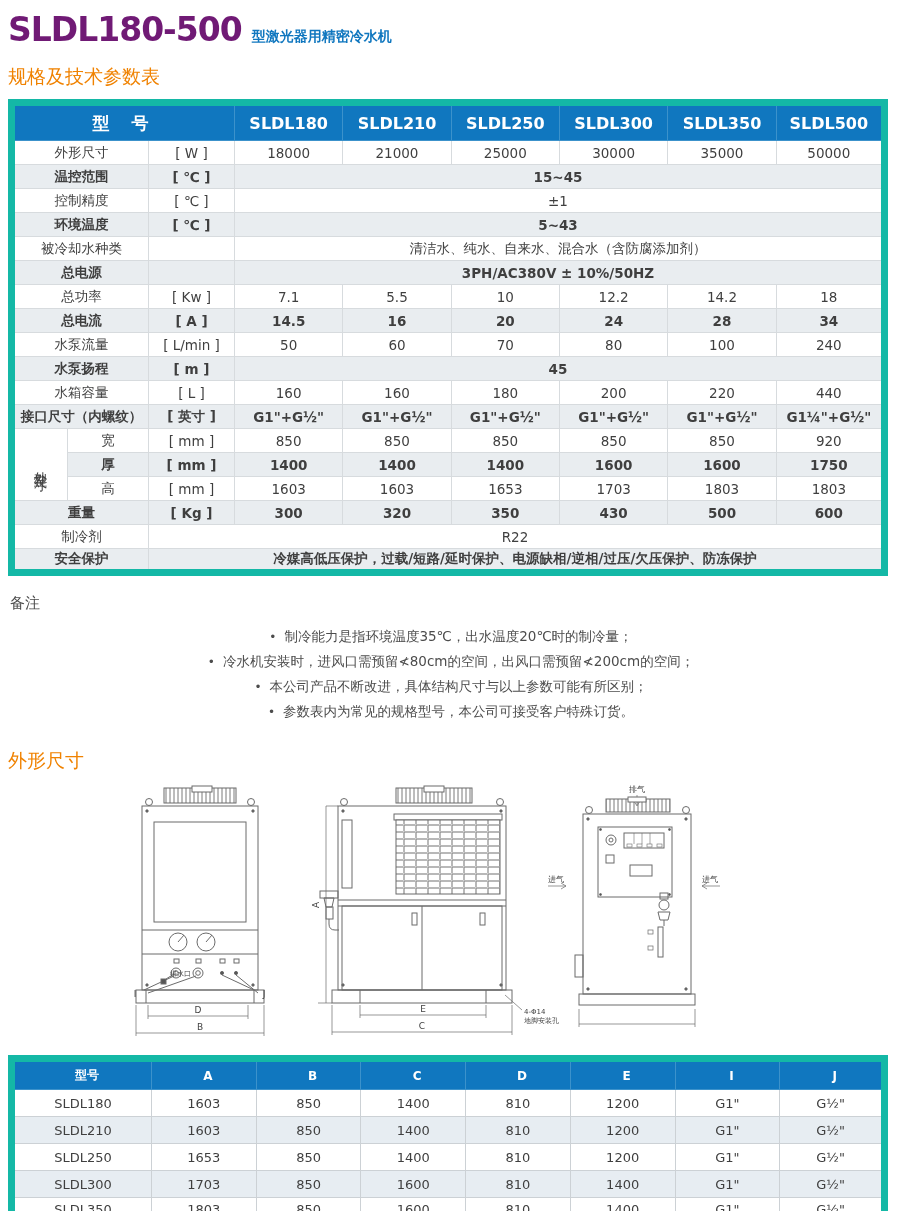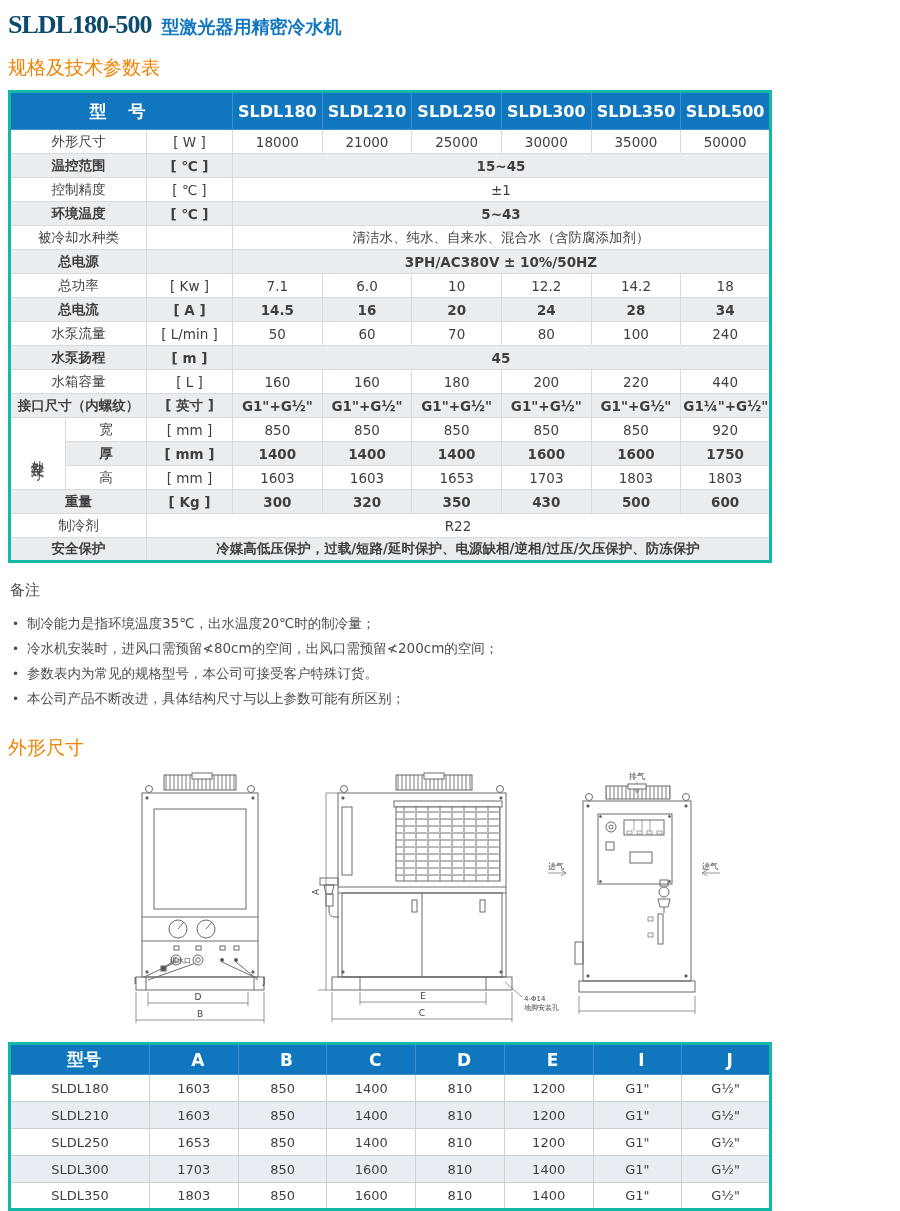--- a/index.html
+++ b/index.html
@@ -6,51 +6,51 @@
   html,body { background:#fff; }
   body {
     width: 900px;
     font-family: "DejaVu Sans", "Liberation Sans", sans-serif;
     color: #3e3e3e;
   }
   .page { padding: 8px 8px 0 8px; }
 
   
   .titlebar { display:flex; align-items:baseline; gap:10px; margin:2px 0 0 0; }
-  .title-model { font-size:26px; font-weight:bold; color:#0c4a6e; letter-spacing:-1px;font-family:Liberation Serif, serif; }
-  .title-suffix { font-size:18px; font-weight:600; color:#1077bf; }
+  .title-model { font-size:33px; font-weight:bold; color:#701a75; letter-spacing:-1px; }
+  .title-suffix { font-size:14px; font-weight:600; color:#1077bf; }
 
   .sec-heading { font-size:19px; font-weight:400; color:#f08200; margin:15px 0 9px 0; }
 
   
-  table { border-collapse:collapse; width:764px; table-layout:fixed; border:3px solid #14b8a6; }
+  table { border-collapse:collapse; width:880px; table-layout:fixed; border:7px solid #14b8a6; }
   th, td { overflow:hidden; white-space:nowrap; }
 
   .spec th { background:#1077bf; color:#fff; font-size:16px; font-weight:bold; height:38px; border:1px solid #3c92cb; text-align:center; }
   .spec th.model-hd { font-size:17px; letter-spacing:8px; }
   .spec td { border:1px solid #d7dbde; height:24px; text-align:center; font-size:13.5px; padding:0 2px; color:#3f3f3f; }
   .spec tr.stripe td { background:#e9edf0;font-weight:bold; }
   .spec td.glbl {
     writing-mode: vertical-lr; text-orientation: upright;
     letter-spacing:2px; font-size:13.5px; padding:3px 0; background:#fff;
   }
 
   
   .notes { margin:18px 2px 0 2px; }
   .notes-title { font-size:15px; color:#4c4c4c; margin-bottom:11px; }
-  .note-item { font-size:13.5px; color:#4c4c4c; line-height:24px; padding-left:2px; }
+  .note-item { font-size:13.5px; color:#4c4c4c; line-height:24px; padding-left:2px;text-align:center; }
   .note-item::before { content:"\2022"; margin-right:8px; font-size:12px; color:#4c4c4c; }
 
   
   .drawing-area { margin:4px 0 2px 0; }
   .dwg { display:block; }
   .dwg text { fill:#3f3f3f; font-family:"DejaVu Sans","Liberation Sans",sans-serif; }
 
   
-  .dims th { background:#1077bf; color:#fff; font-size:17px; font-weight:bold; height:31px; border:1px solid #3c92cb; text-align:center;padding-left:8px; }
+  .dims th { background:#1077bf; color:#fff; font-size:12px; font-weight:bold; height:31px; border:1px solid #3c92cb; text-align:center;padding-left:8px; }
   .dims td { border:1px solid #ccd1d5; height:27px; text-align:center; font-size:13px; color:#3f3f3f; }
   .dims tr.stripe td { background:#e7edf2; }
 </style>
 </head>
 <body>
 
 <div class="page">
 
   <div class="titlebar">
     <span class="title-model">SLDL180-500</span>
@@ -115,21 +115,21 @@
       </tr>
       <tr class="stripe">
         <td colspan="2">总电源</td>
         <td></td>
         <td colspan="6">3PH/AC380V ± 10%/50HZ</td>
       </tr>
       <tr>
         <td colspan="2">总功率</td>
         <td>[ Kw ]</td>
         <td>7.1</td>
-        <td>6.0</td>
+        <td>5.5</td>
         <td>10</td>
         <td>12.2</td>
         <td>14.2</td>
         <td>18</td>
       </tr>
       <tr class="stripe">
         <td colspan="2">总电流</td>
         <td>[ A ]</td>
         <td>14.5</td>
         <td>16</td>
@@ -222,22 +222,22 @@
         <td colspan="2">安全保护</td>
         <td colspan="7">冷媒高低压保护，过载/短路/延时保护、电源缺相/逆相/过压/欠压保护、防冻保护</td>
       </tr>
     </tbody>
   </table>
 
   <div class="notes">
     <div class="notes-title">备注</div>
     <div class="note-item">制冷能力是指环境温度35℃，出水温度20℃时的制冷量；</div>
     <div class="note-item">冷水机安装时，进风口需预留≮80cm的空间，出风口需预留≮200cm的空间；</div>
+    <div class="note-item">本公司产品不断改进，具体结构尺寸与以上参数可能有所区别；</div>
     <div class="note-item">参数表内为常见的规格型号，本公司可接受客户特殊订货。</div>
-    <div class="note-item">本公司产品不断改进，具体结构尺寸与以上参数可能有所区别；</div>
   </div>
 
   <div class="sec-heading" style="margin-top:24px">外形尺寸</div>
 
   <div class="drawing-area">
     <svg class="dwg" width="884" height="270" viewBox="0 0 884 270">
       <defs>
         <pattern id="hatchV" width="4" height="16" patternUnits="userSpaceOnUse">
           <line x1="2" y1="0" x2="2" y2="16" stroke="#7a7a7a" stroke-width="1"></line>
         </pattern>

